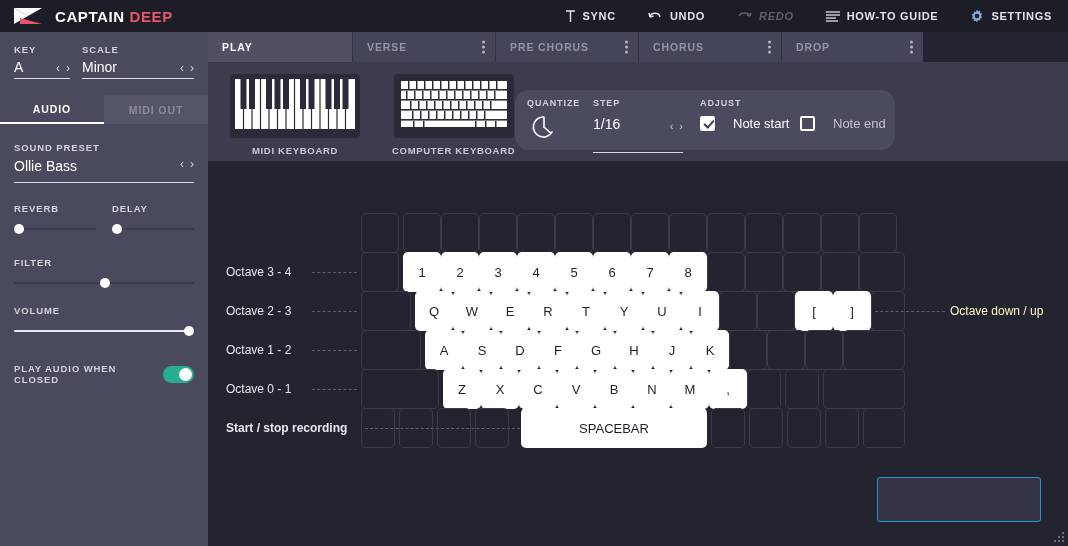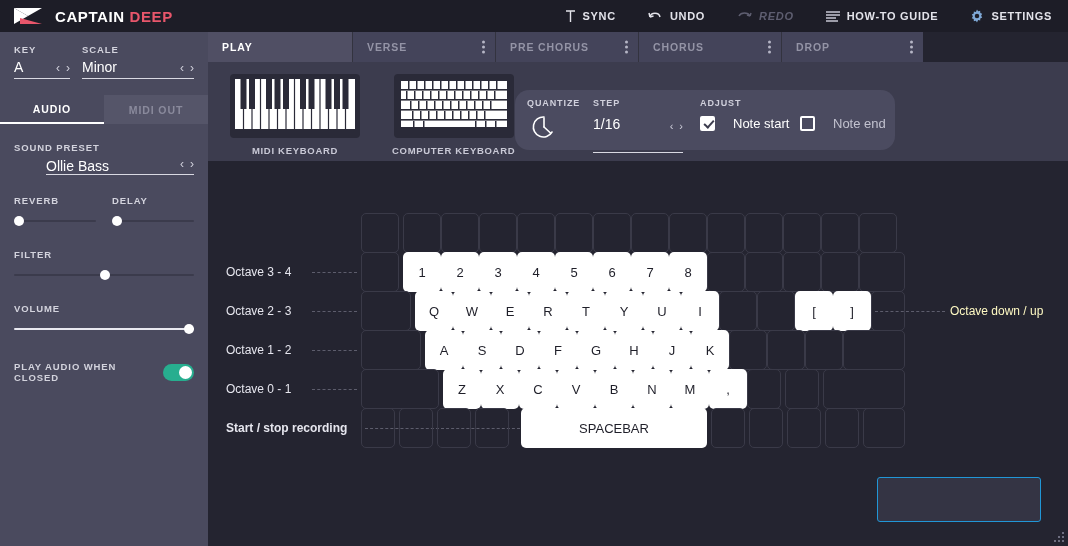--- a/index.html
+++ b/index.html
@@ -51,21 +51,21 @@
   .subtabs { display: flex; margin-top: 16px; height: 29px; }
   .subtab {
     flex: 1; display: flex; align-items: center; justify-content: center;
     font-size: 10.5px; font-weight: bold; letter-spacing: .9px;
   }
   .subtab.active { background: #4a4a5e; color: #fff; border-bottom: 2px solid #ffffff; }
   .subtab.inactive { background: #555569; color: #8a8a9c; }
 
   .sec { padding: 0 14px; }
   .sec-label { font-size: 9.5px; letter-spacing: .9px; color: #d3d3dd; font-weight: bold; }
-  .preset-row { display: flex; border-bottom: 1px solid #d9d9e2; padding-bottom: 0; margin-top: 5px; margin-left: 32px; }
+  .preset-row { display: flex; border-bottom: 1px solid #d9d9e2; padding-bottom: 8px; margin-top: 5px; }
   .preset-val { color: #fff; font-size: 14px; }
 
   .sliders { padding: 0 14px; }
   .sl-labels { display: flex; margin-top: 20px; }
   .sl-lab { font-size: 9.5px; letter-spacing: .9px; color: #d3d3dd; font-weight: bold; }
   .sl-track { position: relative; height: 12px; margin-top: 9px; }
   .sl-line { position: absolute; top: 5px; left: 0; height: 2px; background: #3b3b4c; border-radius: 1px; }
   .sl-line.lit { background: #e9e9f0; }
   .sl-knob { position: absolute; top: 1px; width: 10px; height: 10px; border-radius: 50%; background: #ffffff; }
 
@@ -294,21 +294,21 @@
         <div class="sl-labels" style="margin-top:22px;">
           <span class="sl-lab">FILTER</span>
         </div>
         <div class="sl-track">
           <div class="sl-line" style="width:100%;"></div>
           <div class="sl-knob" style="left:86px;"></div>
         </div>
       </div>
 
       <div>
-        <div class="sl-labels" style="margin-top:22px;">
+        <div class="sl-labels" style="margin-top:16px;">
           <span class="sl-lab">VOLUME</span>
         </div>
         <div class="sl-track">
           <div class="sl-line lit" style="width:100%;"></div>
           <div class="sl-knob" style="left:170px;"></div>
         </div>
       </div>
     </div>
 
     <div class="togglerow">

